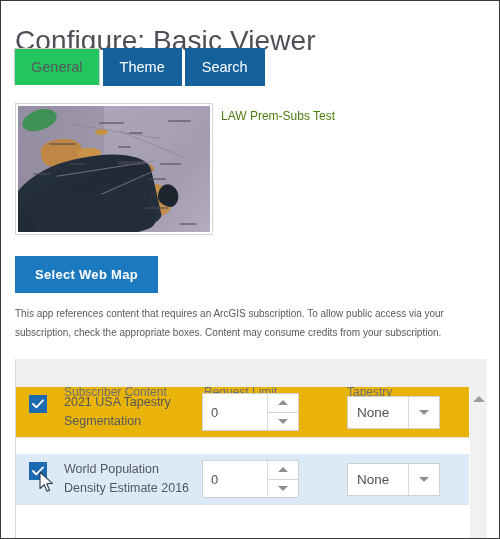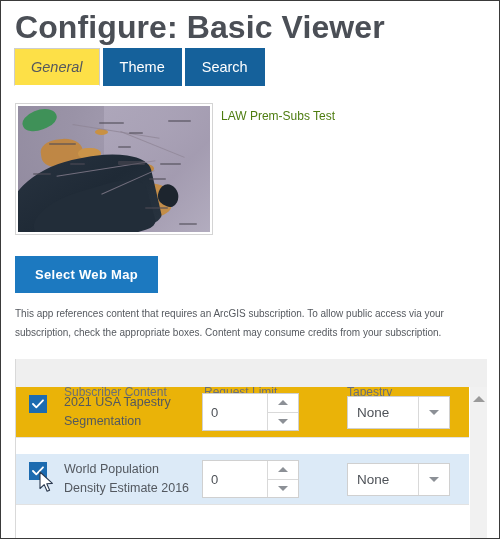--- a/index.html
+++ b/index.html
@@ -20,23 +20,23 @@
     height: 539px;
     box-sizing: border-box;
     border: 1px solid #3a3a3a;
     background: #ffffff;
     overflow: hidden;
   }
   
   #page-title {
     position: absolute;
     left: 14px;
-    top: 8px;
-    font-size: 32px;
-    font-weight: 700;
+    top: 24px;
+    font-size: 28px;
+    font-weight: 400;
     color: #4b4f56;
     letter-spacing: 0.1px;
     white-space: nowrap;
   }
   
   #tab-strip {
     position: absolute;
     left: 13px;
     top: 47px;
     height: 38px;
@@ -54,25 +54,24 @@
     margin-right: 3px;
     cursor: pointer;
     user-select: none;
   }
   .tab.inactive {
     background: #15619b;
     color: #ffffff;
     border: 1px solid #15619b;
   }
   .tab.active {
-    background: #fde047;
+    background: #22c55e;
     color: #55585e;
     border: 1px solid #cdcdcd;
     border-bottom: 1px solid #ffffff;
-    font-style: italic;
   }
   
   #map-thumb-frame {
     position: absolute;
     left: 14px;
     top: 102px;
     width: 198px;
     height: 132px;
     box-sizing: border-box;
     border: 1px solid #d4d4d4;
@@ -348,21 +347,21 @@
     width: 0; height: 0;
     border-left: 5px solid transparent;
     border-right: 5px solid transparent;
     border-top: 5px solid #8c9096;
   }
   .row-interval-cell {
     flex: 1 1 auto;
     box-sizing: border-box;
   }
   .select {
-    width: 103px;
+    width: 93px;
     height: 33px;
     box-sizing: border-box;
     border: 1px solid #d0d0d0;
     background: #ffffff;
     display: flex;
     align-items: stretch;
     cursor: pointer;
   }
   .select-value {
     flex: 1 1 auto;

